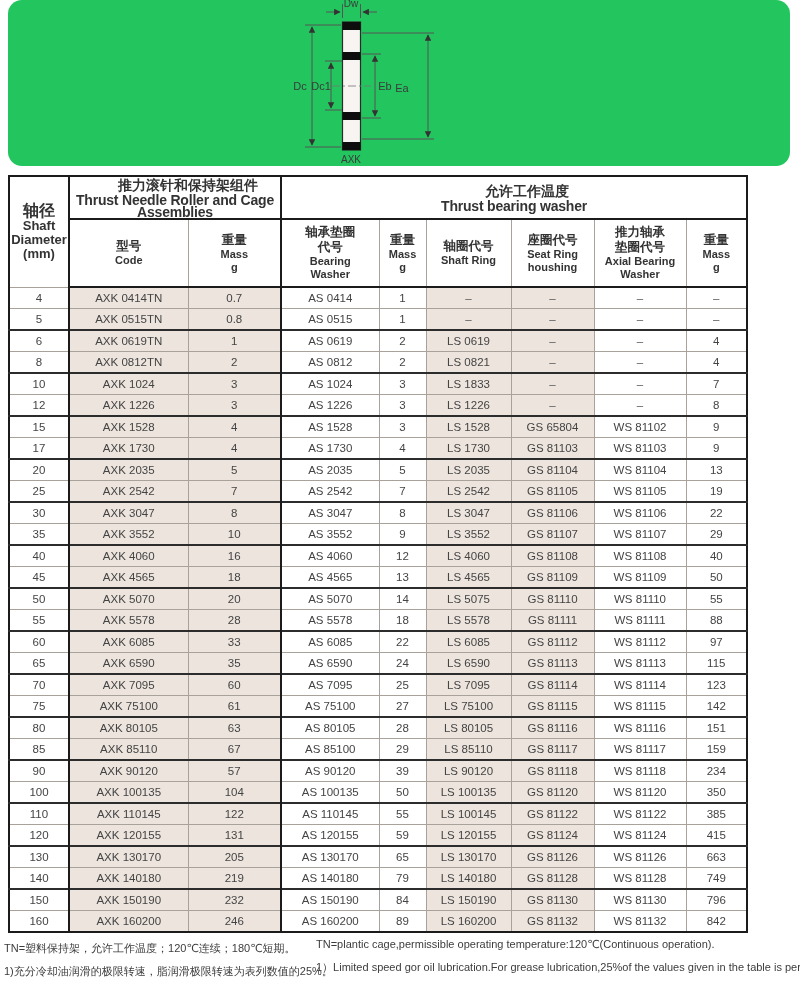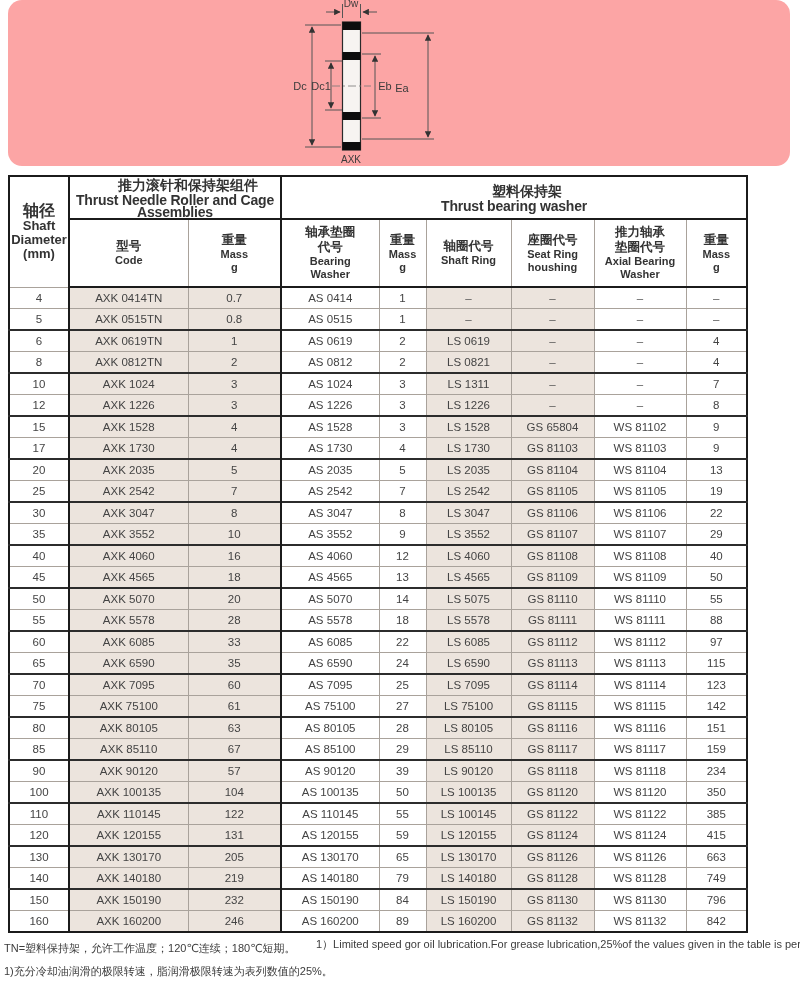--- a/index.html
+++ b/index.html
@@ -4,21 +4,21 @@
 <style>
   html,body{margin:0;padding:0;}
   .page{
     position:relative; width:800px; height:998px; overflow:hidden;
     background:#ffffff; font-family:"Liberation Sans","DejaVu Sans",sans-serif;
     color:#3f3f3f;
   }
   
   .top-panel{
     position:absolute; left:8px; top:0; width:782px; height:166px;
-    background:#fca5a5; border-radius:14px;
+    background:#22c55e; border-radius:14px;
   }
   .diagram{ position:absolute; left:262px; top:0; width:200px; height:168px; }
   .diagram text{ fill:#3b3b3b; font-family:"Liberation Sans","DejaVu Sans",sans-serif; }
 
   
   table.spec{
     position:absolute; left:8px; top:175px; width:738px;
     border-collapse:collapse; table-layout:fixed;
     border:2px solid #1b1b1b;
     font-family:"Liberation Sans","DejaVu Sans",sans-serif;
@@ -122,21 +122,21 @@
           <span class="zh">轴径</span>
           <span class="en">Shaft</span>
           <span class="en">Diameter</span>
           <span class="en">(mm)</span>
         </th>
         <th colspan="2" class="group-h tint dark-r">
           <span class="zh">推力滚针和保持架组件</span>
           <span class="en">Thrust Needle Roller and Cage Assemblies</span>
         </th>
         <th colspan="6" class="group-h">
-          <span class="zh">塑料保持架</span>
+          <span class="zh">允许工作温度</span>
           <span class="en">Thrust bearing washer</span>
         </th>
       </tr>
       <tr>
         <th class="sub-h tint">
           <span class="zh">型号</span>
             <span class="en">Code</span>
         </th>
         <th class="sub-h tint dark-r">
           <span class="zh">重量</span>
@@ -220,21 +220,21 @@
           <td class="tint dash">–</td>
           <td class="dash">–</td>
           <td>4</td>
         </tr>
         <tr class="sep-dark">
           <td class="dark-r">10</td>
           <td class="tint">AXK 1024</td>
           <td class="tint dark-r">3</td>
           <td>AS 1024</td>
           <td>3</td>
-          <td class="tint">LS 1311</td>
+          <td class="tint">LS 1833</td>
           <td class="tint dash">–</td>
           <td class="dash">–</td>
           <td>7</td>
         </tr>
         <tr class="sep-thin">
           <td class="dark-r">12</td>
           <td class="tint">AXK 1226</td>
           <td class="tint dark-r">3</td>
           <td>AS 1226</td>
           <td>3</td>
@@ -509,17 +509,18 @@
         </tr>
       </tbody>
   </table>
 
   <div class="notes">
     <div class="notes-zh">
       <div>TN=塑料保持架，允许工作温度；120℃连续；180℃短期。</div>
       <div>1)充分冷却油润滑的极限转速，脂润滑极限转速为表列数值的25%。</div>
     </div>
     <div class="notes-en">
+      <div>TN=plantic cage,permissible operating temperature:120℃(Continuous operation).</div>
       <div>1）Limited speed gor oil lubrication.For grease lubrication,25%of  the values given in the table is permissible.</div>
     </div>
   </div>
 
 </div>
 
 </body></html>

